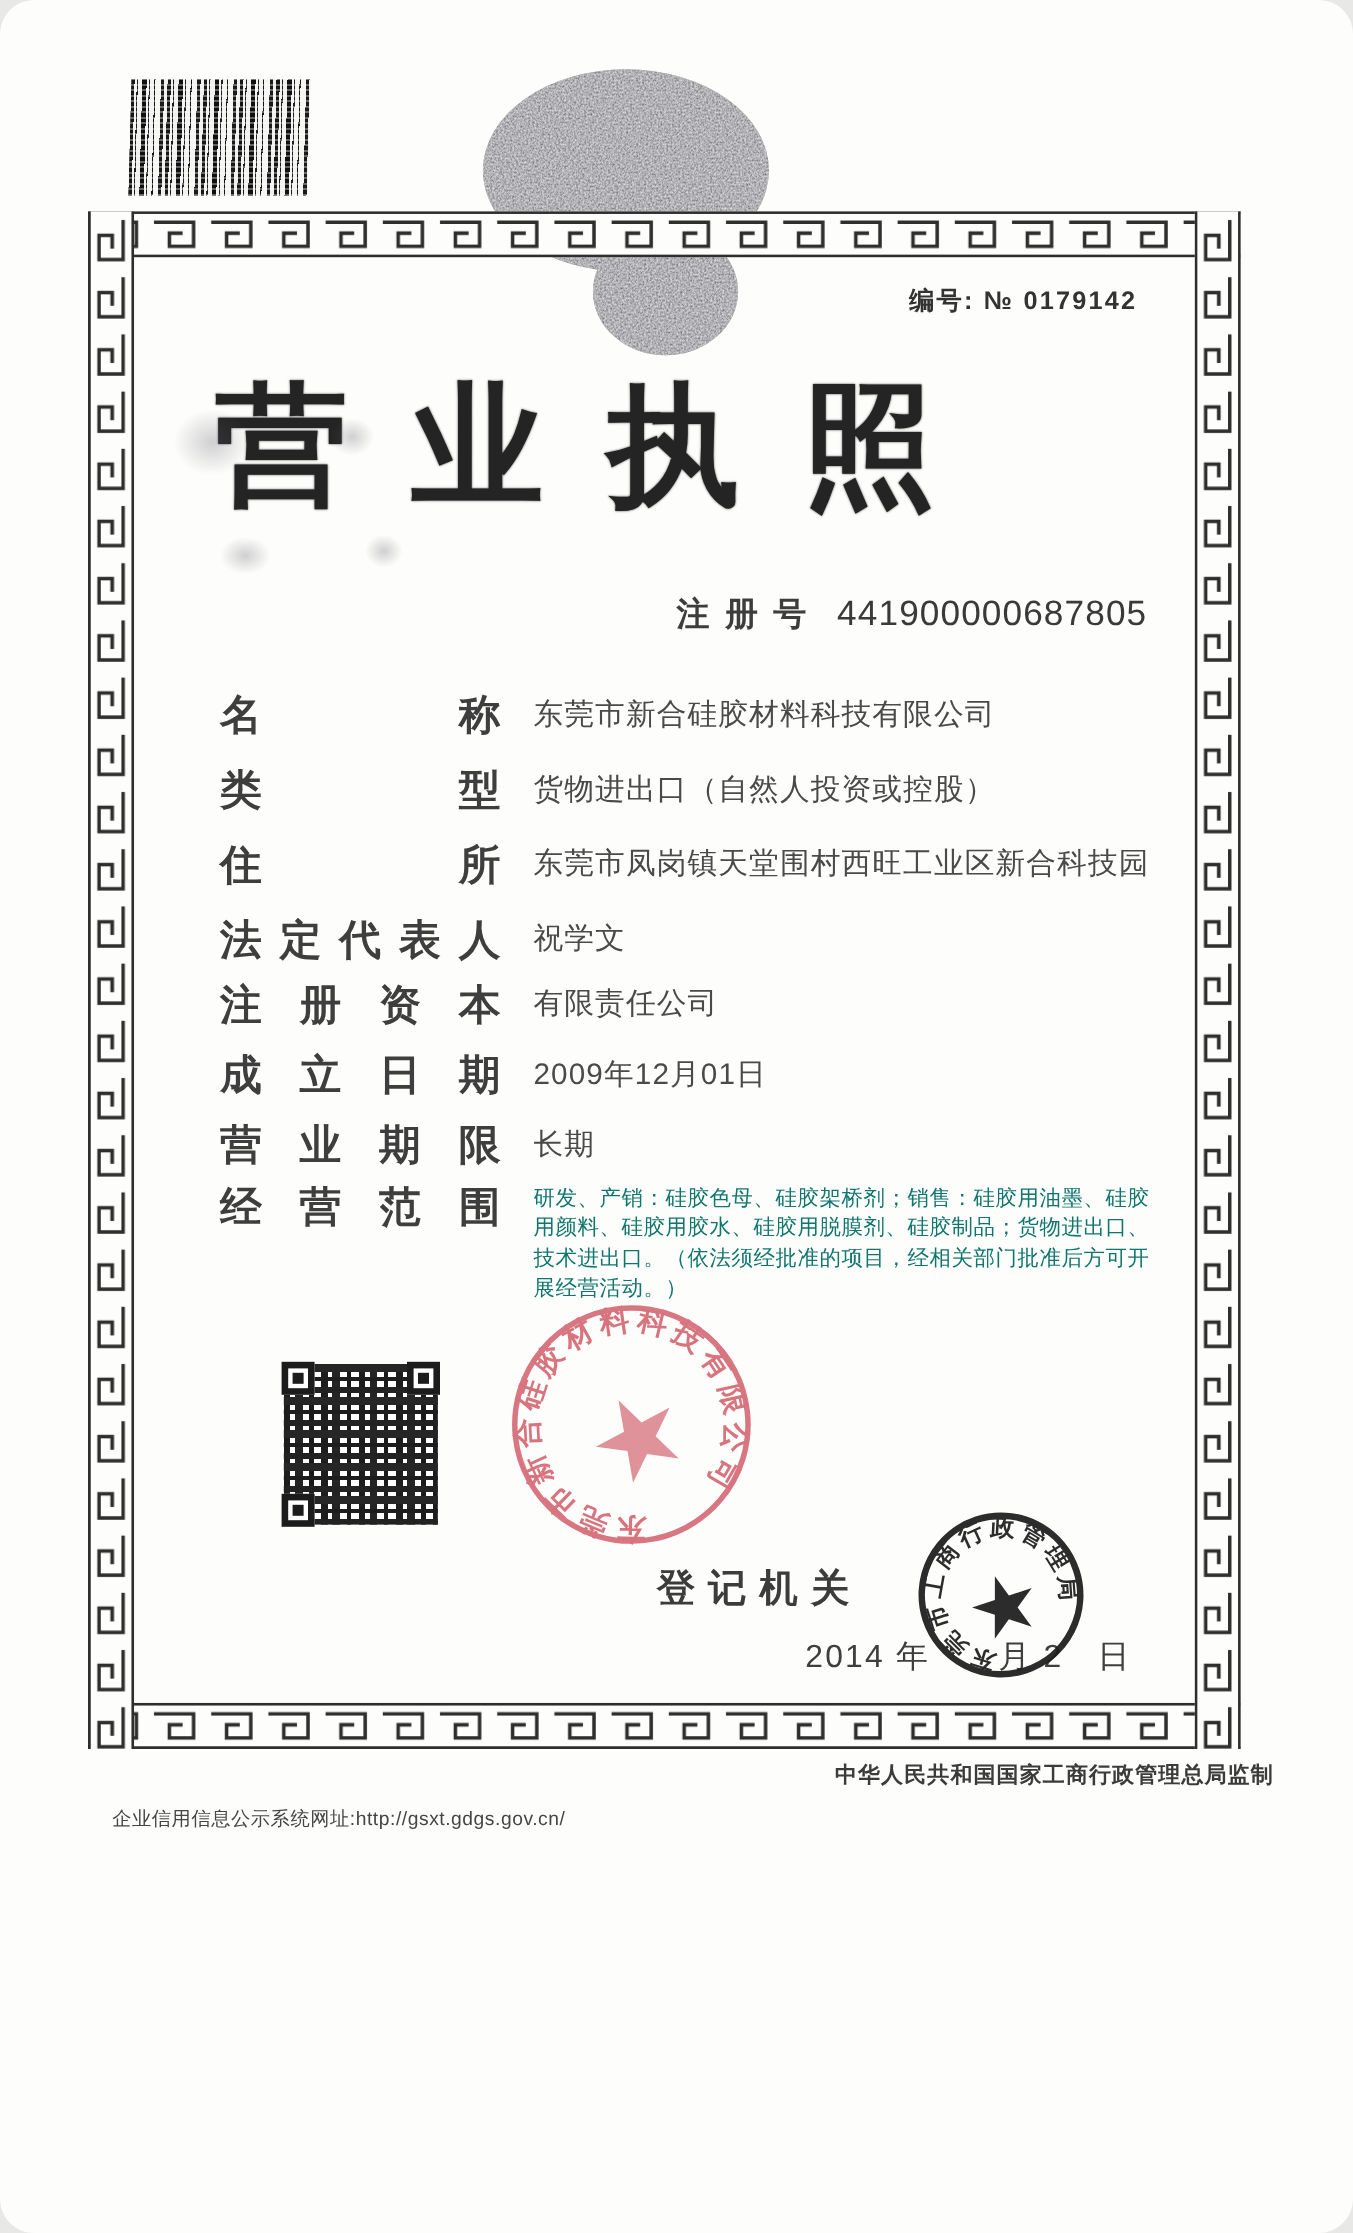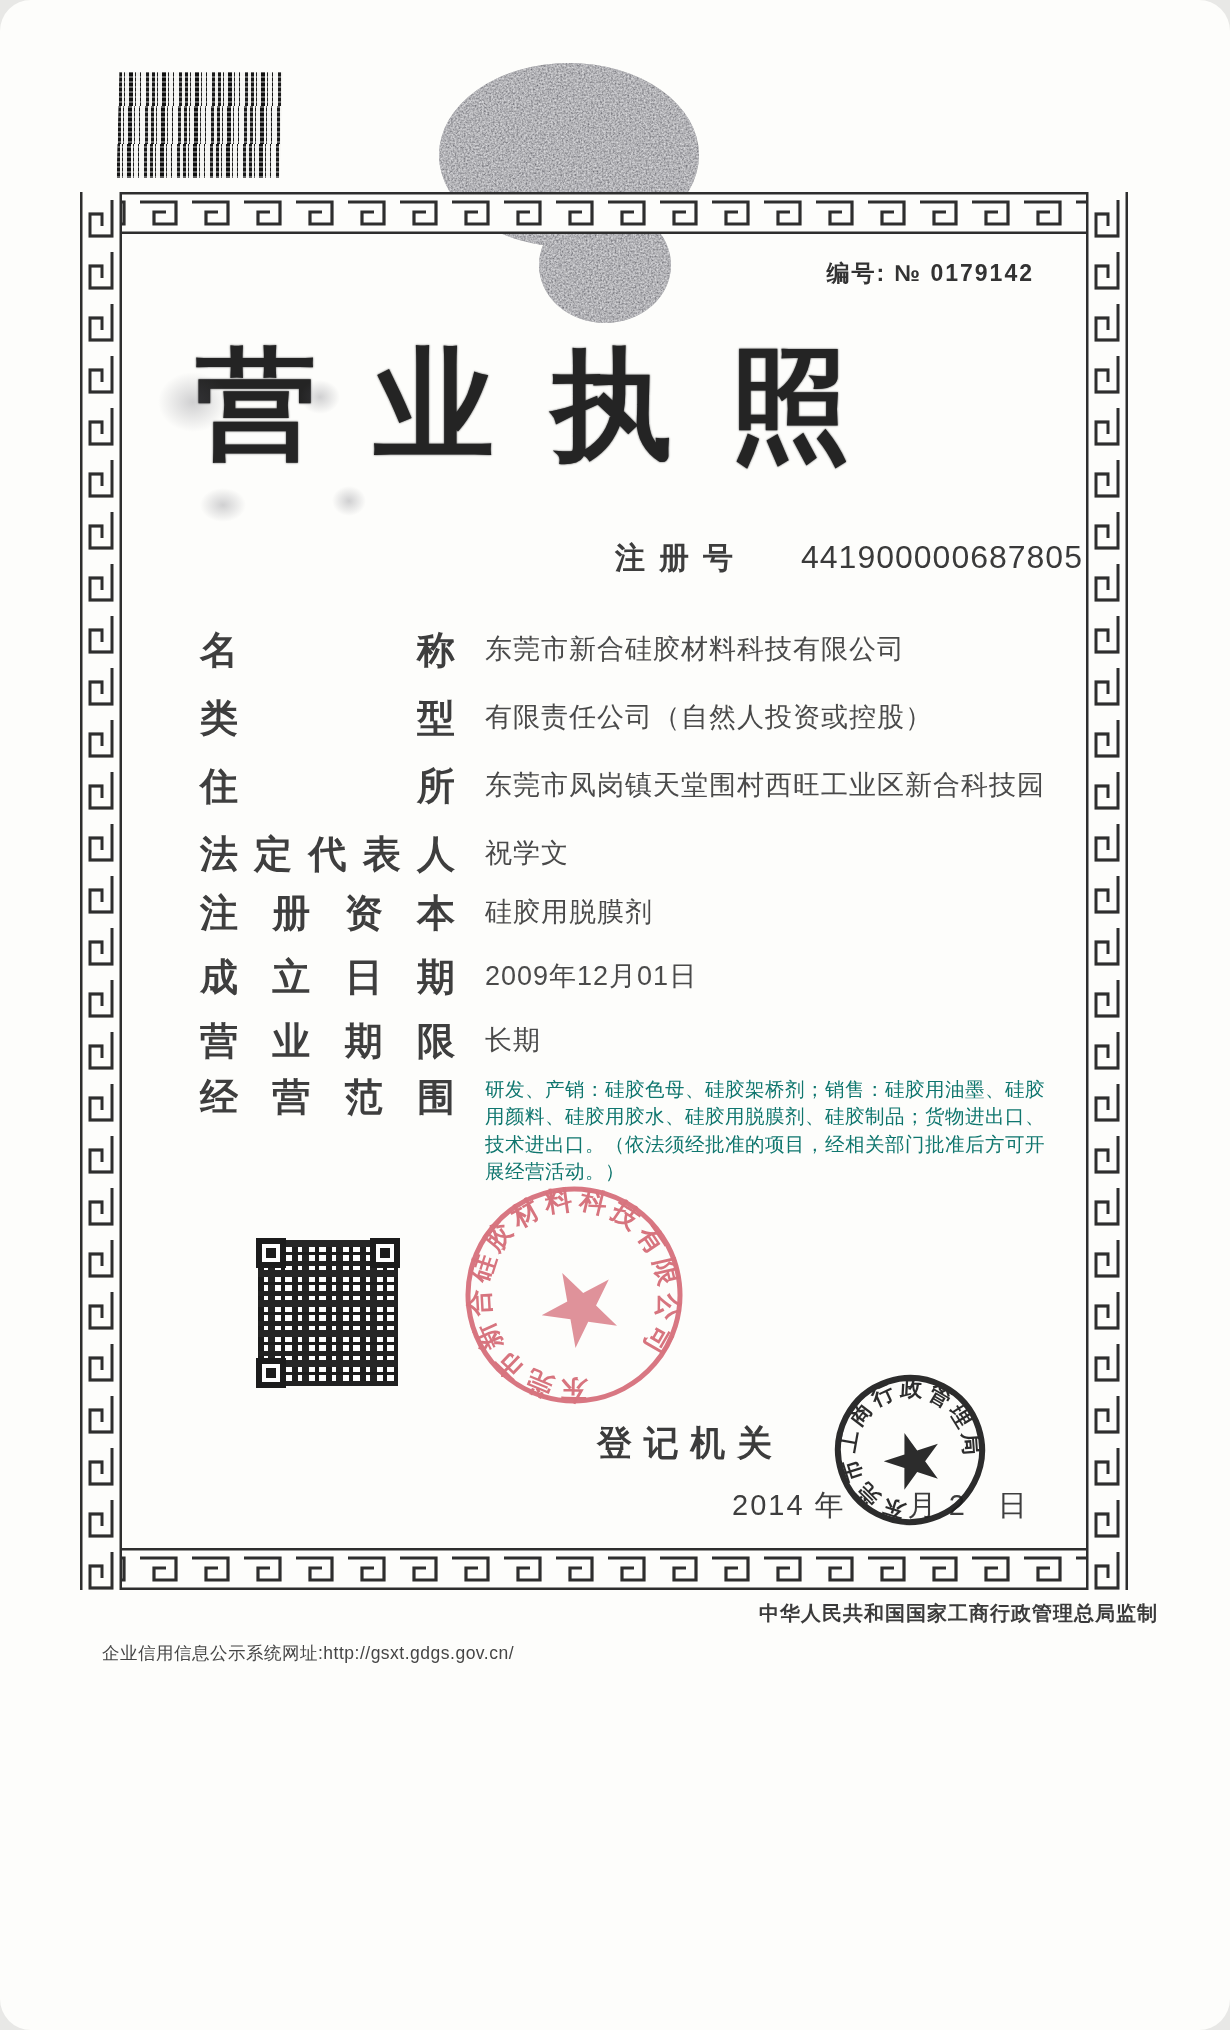--- a/index.html
+++ b/index.html
@@ -31,21 +31,21 @@
   .strip-bottom{left:80px;top:1548px;width:1048px;height:42px;}
   .strip-left{left:80px;top:192px;width:42px;height:1398px;}
   .strip-right{left:1086px;top:192px;width:42px;height:1398px;}
   
   .title{
     position:absolute;left:80px;top:325px;width:1048px;
     text-align:center;padding-right:104px;box-sizing:border-box;
     font-size:120px;font-weight:900;letter-spacing:58px;
     color:#242424;text-shadow:0 0 2px #3a3a3a;
   }
-  .regline{position:absolute;left:615px;top:538px;display:flex;align-items:baseline;gap:40px;}
+  .regline{position:absolute;left:615px;top:538px;display:flex;align-items:baseline;}
   .regline .reg-label{font-size:30px;font-weight:600;letter-spacing:14px;color:#3d3d3d;margin-right:14px;}
   .regline .reg-no{font-size:32px;letter-spacing:1px;color:#3a3a3a;}
   
   .fields{position:absolute;left:200px;top:0;width:880px;}
   .field-row{position:absolute;left:0;display:flex;align-items:flex-start;width:880px;}
   .field-label{width:255px;flex:0 0 255px;font-size:38px;font-weight:600;color:#3e3e3e;}
   .char-spread{display:flex;justify-content:space-between;}
   .field-value{margin-left:30px;font-size:27px;color:#4a4a4a;padding-top:6px;letter-spacing:1px;}
   .field-value--small{font-size:19.5px;line-height:1.4;width:562px;letter-spacing:.5px;padding-top:4px;color:#0f766e;}
   
@@ -151,21 +151,21 @@
           <span>名</span>
           <span>称</span>
         </div>
       <div class="field-value">东莞市新合硅胶材料科技有限公司</div>
     </div>
     <div class="field-row" style="top:693px">
       <div class="field-label char-spread">
           <span>类</span>
           <span>型</span>
         </div>
-      <div class="field-value">有限责任公司（自然人投资或控股）</div>
+      <div class="field-value">货物进出口（自然人投资或控股）</div>
     </div>
     <div class="field-row" style="top:761px">
       <div class="field-label char-spread">
           <span>住</span>
           <span>所</span>
         </div>
       <div class="field-value">东莞市凤岗镇天堂围村西旺工业区新合科技园</div>
     </div>
     <div class="field-row" style="top:829px">
       <div class="field-label char-spread">
@@ -177,21 +177,21 @@
         </div>
       <div class="field-value">祝学文</div>
     </div>
     <div class="field-row" style="top:888px">
       <div class="field-label char-spread">
           <span>注</span>
           <span>册</span>
           <span>资</span>
           <span>本</span>
         </div>
-      <div class="field-value">硅胶用脱膜剂</div>
+      <div class="field-value">有限责任公司</div>
     </div>
     <div class="field-row" style="top:952px">
       <div class="field-label char-spread">
           <span>成</span>
           <span>立</span>
           <span>日</span>
           <span>期</span>
         </div>
       <div class="field-value">2009年12月01日</div>
     </div>

